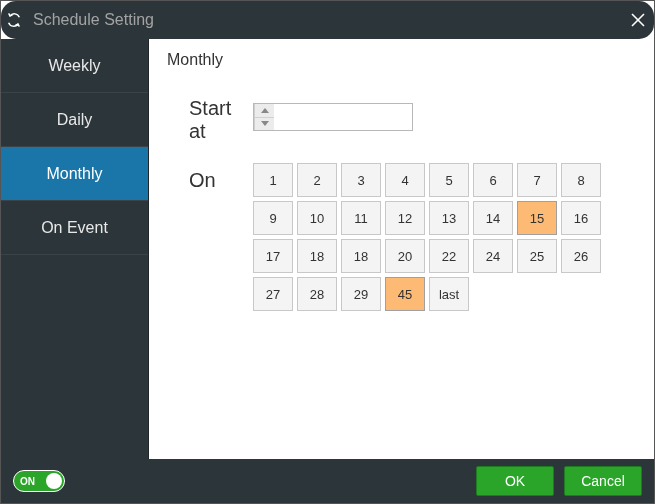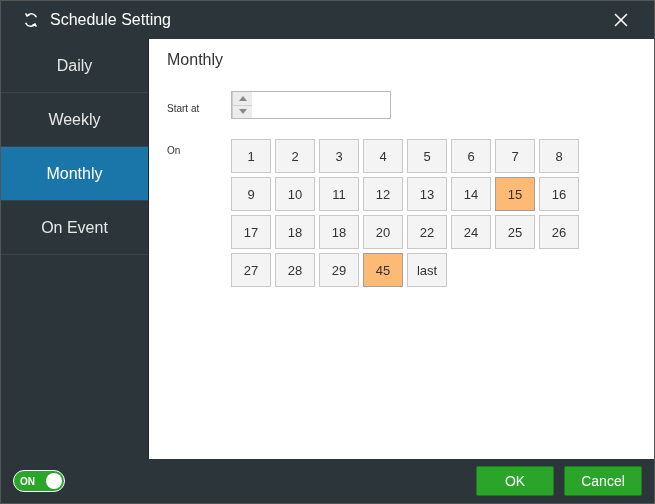--- a/index.html
+++ b/index.html
@@ -12,26 +12,27 @@
   .window {
     width: 655px;
     height: 504px;
     border: 1px solid #555;
     display: flex;
     flex-direction: column;
     background: #fff;
   }
   .titlebar {
     background: #2c3539;
-    color: #ffffff;
+    color: #a3a3a3;
     height: 38px;
     display: flex;
     align-items: center;
-    padding: 0 21px;
+    padding: 0 4px;
     font-size: 16px;
+    border-radius: 15px;
   }
   .titlebar .title-icon {
     width: 18px;
     height: 18px;
     margin-right: 10px;
     display: flex;
     align-items: center;
     justify-content: center;
   }
   .titlebar .title-text { flex: 1; }
@@ -85,22 +86,23 @@
   }
   .row {
     display: flex;
     align-items: center;
     margin-bottom: 20px;
   }
   .row-top { align-items: flex-start; }
   .row-label {
     width: 64px;
     color: #333;
-    font-size: 10px;
+    font-size: 20px;
     padding-top: 6px;
+    margin-left: 22px;
   }
   .spinner {
     display: flex;
     border: 1px solid #b8b8b8;
     height: 28px;
     width: 160px;
     align-items: stretch;
     background: #fff;
   }
   .spinner-input {
@@ -220,22 +222,22 @@
     <span class="close-btn">
       <svg width="14" height="14" viewBox="0 0 14 14">
         <line x1="1" y1="1" x2="13" y2="13" stroke="#fff" stroke-width="1.6"></line>
         <line x1="13" y1="1" x2="1" y2="13" stroke="#fff" stroke-width="1.6"></line>
       </svg>
     </span>
   </div>
 
   <div class="body">
     <div class="sidebar" id="sidebar">
+        <div class="sidebar-item">Weekly</div>
         <div class="sidebar-item">Daily</div>
-        <div class="sidebar-item">Weekly</div>
         <div class="sidebar-item active">Monthly</div>
         <div class="sidebar-item">On Event</div>
       </div>
 
     <div class="content">
       <div class="content-title">Monthly</div>
 
       <div class="row">
         <div class="row-label">Start at</div>
         <div class="spinner">

